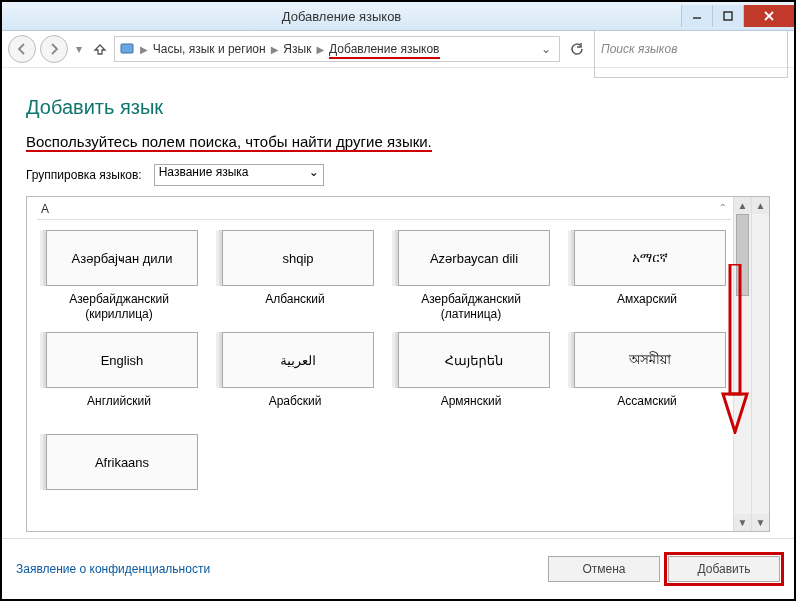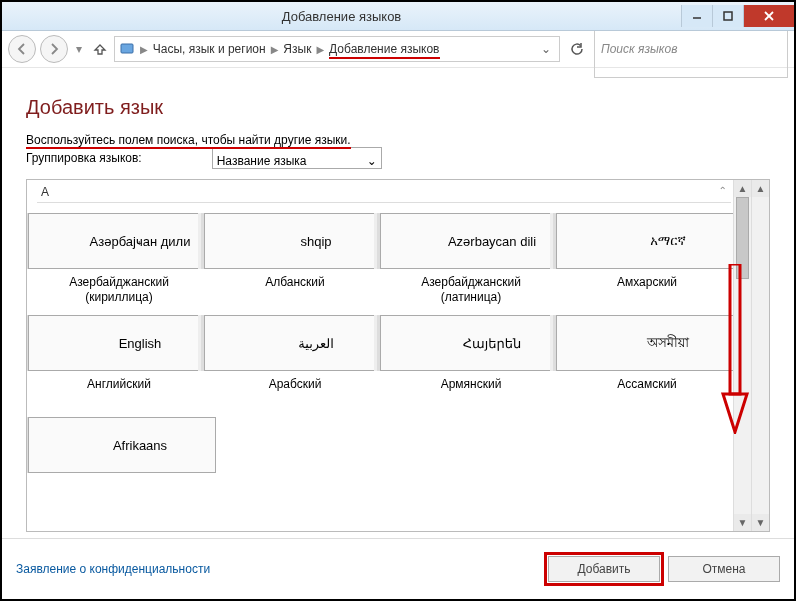--- a/index.html
+++ b/index.html
@@ -144,55 +144,55 @@
   }
 
   .content {
     flex: 1;
     padding: 18px 24px 0 24px;
     overflow: hidden;
     display:flex;
     flex-direction: column;
   }
   .heading {
-    color: #7f1d1d;
+    color: #0f766e;
     font-size: 20px;
     font-weight: 400;
     margin: 10px 0 14px 0;
   }
   .subtext {
-    font-size: 12px;
+    font-size: 15px;
     display:inline-block;
     position:relative;
+    margin-bottom: 14px;
   }
   .subtext .underline-red2 {
     position:absolute;
     left:0; right:0;
     bottom:-2px;
     height:2px;
     background:#c00;
   }
   .group-row {
     display:flex;
     align-items:center;
-    gap: 22px;
+    gap: 12px;
     margin-bottom: 10px;
     font-size:12px;
   }
   .group-select {
     border:1px solid #aaa;
     height:20px;
     width:160px;
     display:flex;
-    align-items:flex-end;
+    align-items:flex-start;
     justify-content:space-between;
     padding: 0 4px;
     background:#fff;
     font-size:12px;
-    margin-left:48px;
   }
 
   .list-frame {
     border: 1px solid #bbb;
     flex: 1;
     position: relative;
     display:flex;
     margin-bottom: 6px;
     overflow:hidden;
   }
@@ -230,21 +230,20 @@
     width: 150px;
     height: 54px;
     border: 1px solid #aaa;
     box-shadow: -3px 0 0 #ddd, -6px 0 0 #eee;
     display:flex;
     align-items:center;
     justify-content:center;
     font-size: 13px;
     background:#fafafa;
     margin-left:6px;
-    padding-left:36px;
   }
   .lang-label {
     text-align:center;
     font-size: 12px;
     margin-top: 6px;
     line-height: 1.25;
     min-height: 30px;
   }
 
   
@@ -466,17 +465,17 @@
   </div>
 
   <svg class="red-arrow" viewBox="0 0 30 170">
     <rect x="10" y="0" width="10" height="130" fill="none" stroke="#c00" stroke-width="3"></rect>
     <path d="M3 130 L27 130 L15 168 Z" fill="none" stroke="#c00" stroke-width="3"></path>
   </svg>
 
   <div class="footer">
     <span class="privacy">Заявление о конфиденциальности</span>
     <div class="spacer"></div>
+    <div class="btn">Отмена</div>
     <div class="btn primary-highlight">Добавить</div>
-    <div class="btn">Отмена</div>
   </div>
 
 </div>
 
 </body></html>

